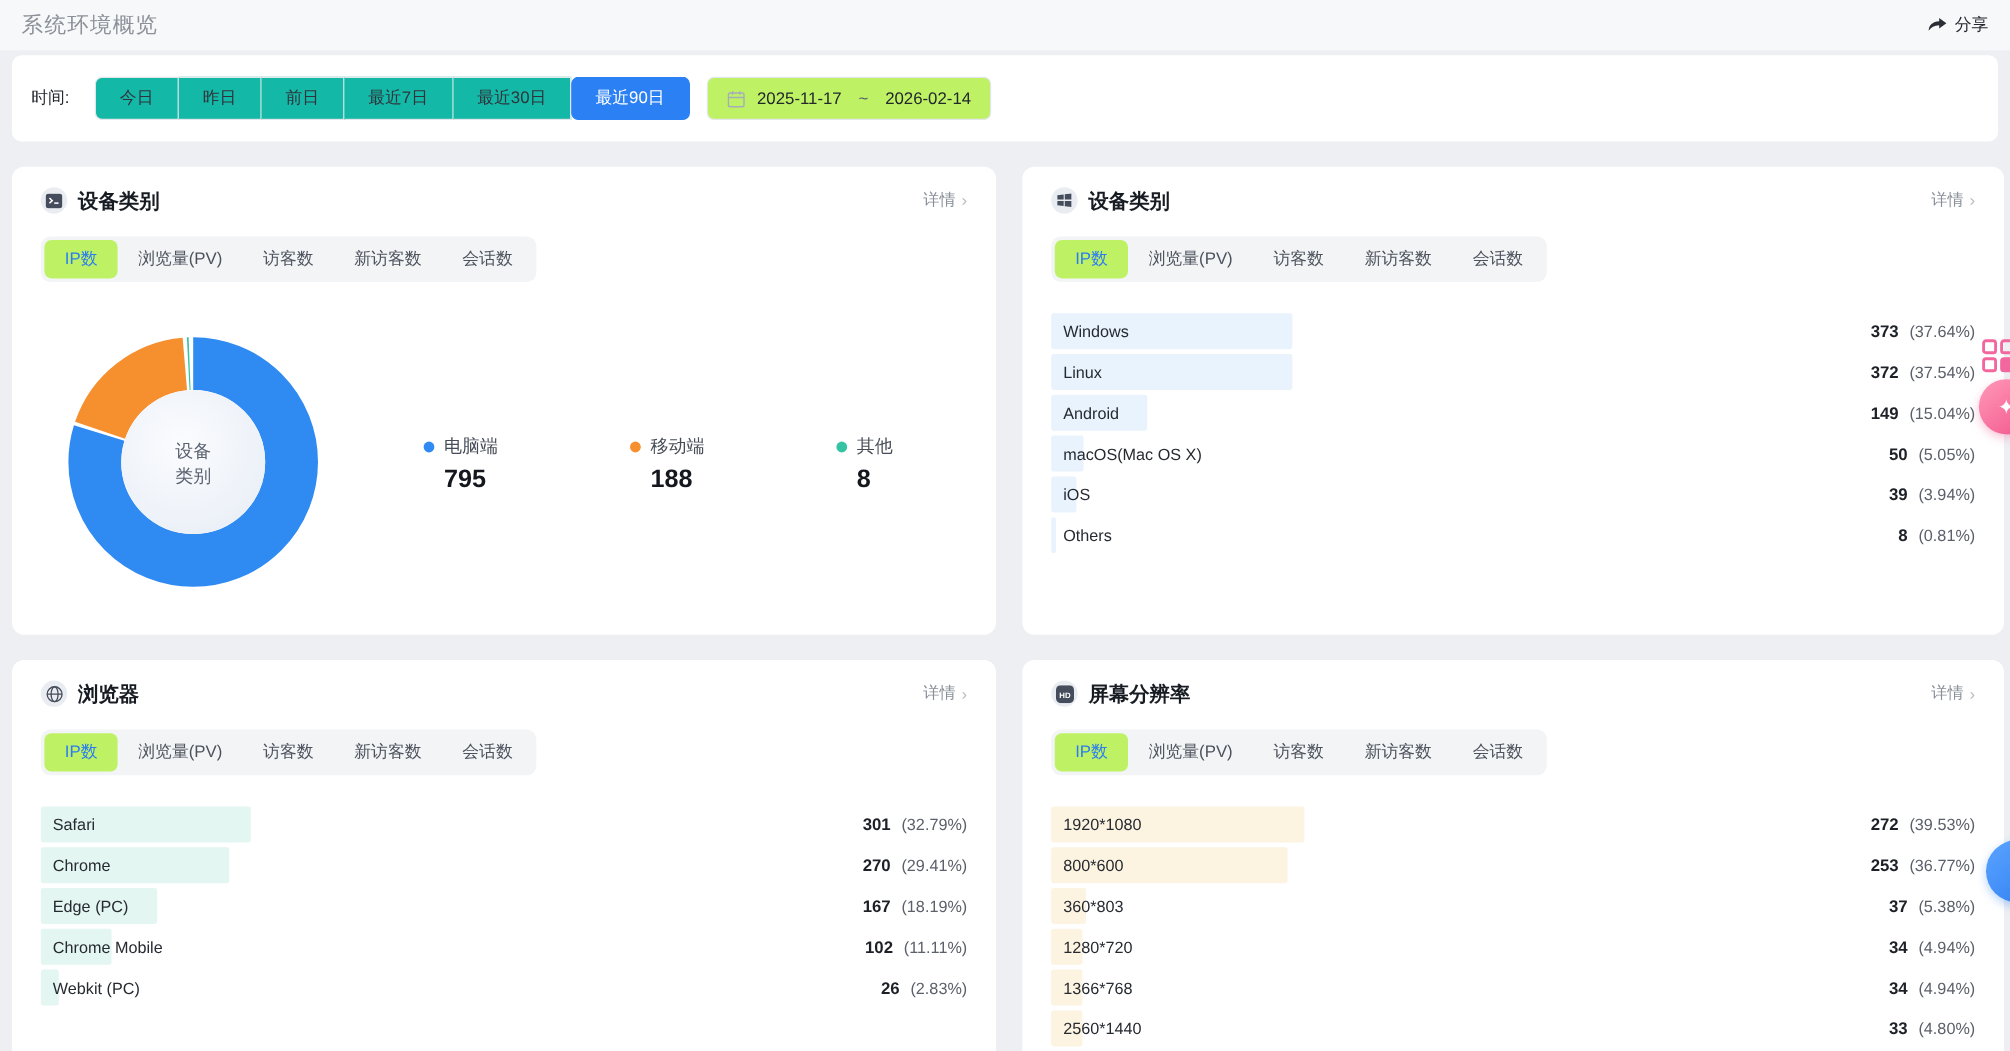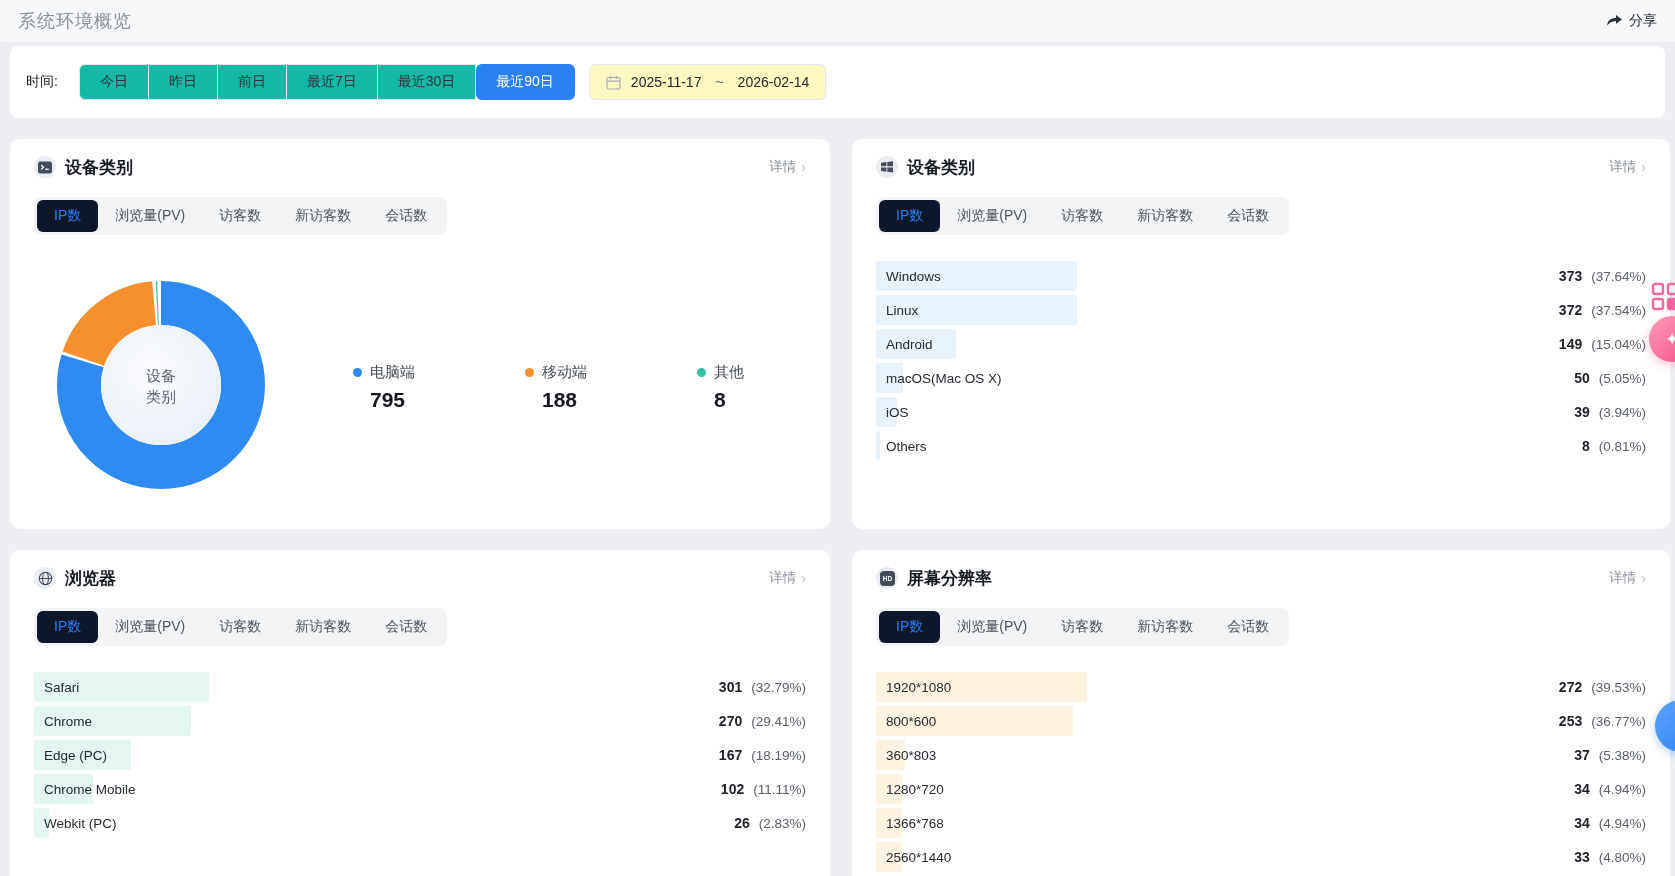--- a/index.html
+++ b/index.html
@@ -11,36 +11,36 @@
   .page-title{font-size:18px;font-weight:400;color:#8b9099;letter-spacing:1px}
   .share-btn{margin-left:auto;display:flex;align-items:flex-start;gap:6px;background:none;border:none;font-size:14px;color:#23272e;cursor:pointer}
 
   
   .filter-card{margin:4px 10px 0;height:72px;background:#fff;border-radius:8px;display:flex;align-items:center;padding:0 16px}
   .filter-label{font-size:14px;color:#23272e;margin-right:21px}
   .btn-group{display:flex}
   .preset{height:36px;padding:0 20px;font-size:14px;color:#2f343c;background:#14b8a6;border:1px solid #e3e6ea;border-left:none;cursor:pointer;white-space:nowrap}
   .preset:first-child{border-left:1px solid #e3e6ea;border-radius:6px 0 0 6px}
   .preset.active{background:#2b80f4;border-color:#2b80f4;color:#fff;border-radius:6px}
-  .date-box{margin-left:14px;height:36px;border:1px solid #e3e6ea;border-radius:6px;display:flex;align-items:center;padding:0 16px;gap:10px;font-size:14px;color:#23272e;background:#fef9c3;cursor:pointer}
+  .date-box{margin-left:14px;height:36px;border:1px solid #e3e6ea;border-radius:6px;display:flex;align-items:center;padding:0 16px;gap:10px;font-size:14px;color:#23272e;background:#bef264;cursor:pointer}
   .date-sep{color:#5a5f68;padding:0 4px}
 
   
   .grid{display:grid;grid-template-columns:820px 818px;grid-auto-rows:390px;gap:21px 22px;margin:21px 5px 0 10px}
   .card{background:#fff;border-radius:10px;padding:16px 24px;overflow:hidden}
   .card-head{display:flex;align-items:center;height:24px}
   .p-icon{width:22px;height:22px;border-radius:50%;background:#e9ecf0;display:flex;align-items:center;justify-content:center;margin-right:9px;flex:none}
   .card-title{font-size:17px;font-weight:700;color:#171b22}
   .details{margin-left:auto;font-size:13.5px;color:#898f99;display:flex;align-items:center;gap:5px;cursor:pointer;background:none;border:none}
   .details .chev{color:#b7bcc4;font-size:14px}
 
   
   .tabs{display:inline-flex;margin-top:18px;background:#f2f4f6;border-radius:8px;padding:3px}
   .tab{border:none;background:transparent;padding:7px 17px;font-size:14px;color:#4d525c;border-radius:6px;cursor:pointer;white-space:nowrap}
-  .tab.active{background:#0f172a;color:#2b7cf3}
+  .tab.active{background:#bef264;color:#2b7cf3}
 
   
   .panel-list{margin-top:24px}
   .bar-row{position:relative;height:34px;display:flex;align-items:center}
   .bar-fill{position:absolute;left:0;top:2px;height:30px;border-radius:2px}
   .bar-label{position:relative;padding-left:10px;font-size:13.5px;color:#262a31}
   .bar-vals{margin-left:auto;position:relative;display:flex;align-items:baseline;gap:9px}
   .bar-num{font-size:14px;font-weight:700;color:#1d2127}
   .bar-pct{font-size:13.5px;color:#5b606a}
 

